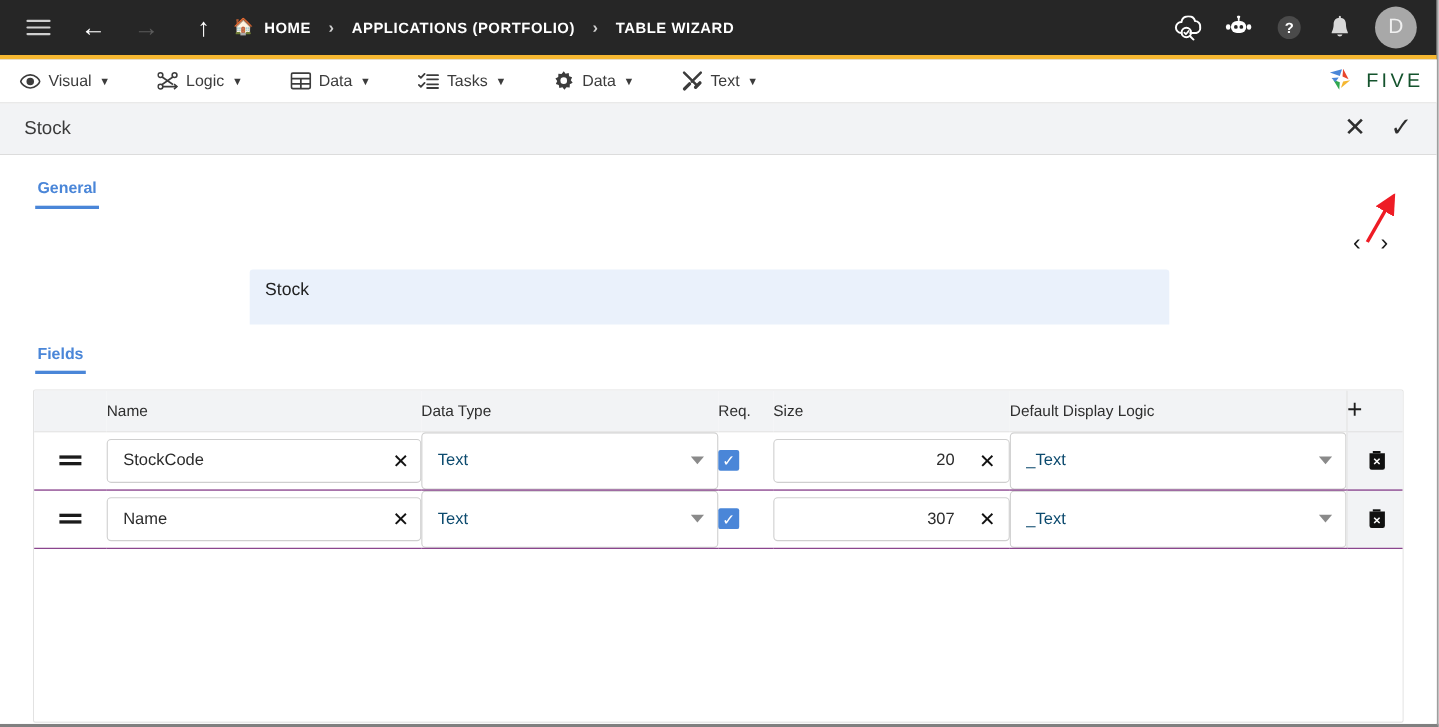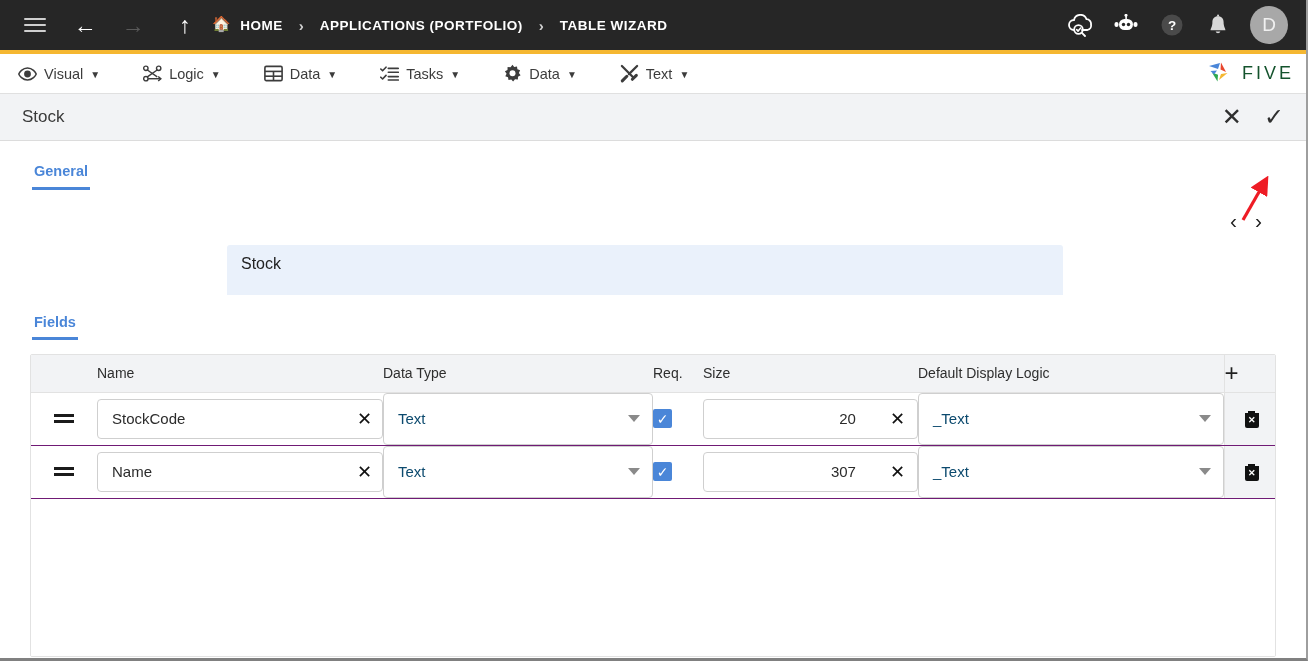--- a/index.html
+++ b/index.html
@@ -187,21 +187,21 @@
   .tin {
     height: 40px; border: 1px solid #cfcfcf; border-radius: 4px;
     background: #fff; display: flex; align-items: center;
     padding: 0 10px 0 14px;
     font-size: 15px; color: #2b2b2b;
   }
   .tin .clr {
     margin-left: auto; font-size: 18px; color: #111; line-height: 1;
     padding-left: 8px; font-weight: 500;
   }
-  .tin.numeric { justify-content: flex-end; padding-right: 8px; gap: 12px; }
+  .tin.numeric { justify-content: flex-end; padding-right: 8px; }
   .tin.numeric .num { margin-left: auto; }
   .tin.numeric .clr { margin-left: 14px; margin-right: 4px; }
 
   .sel {
     height: 52px; border: 1px solid #cfcfcf; border-radius: 4px;
     background: #fff; display: flex; align-items: center;
     padding: 0 12px 0 14px;
     font-size: 15px; color: #0c4a6e;
   }
   .sel .dd {

